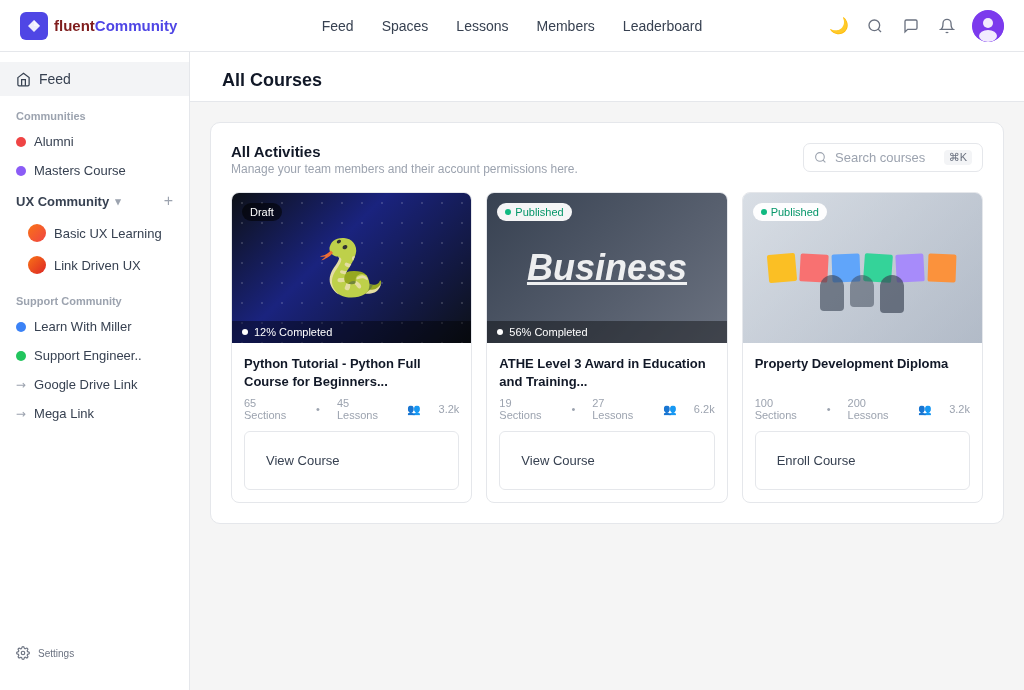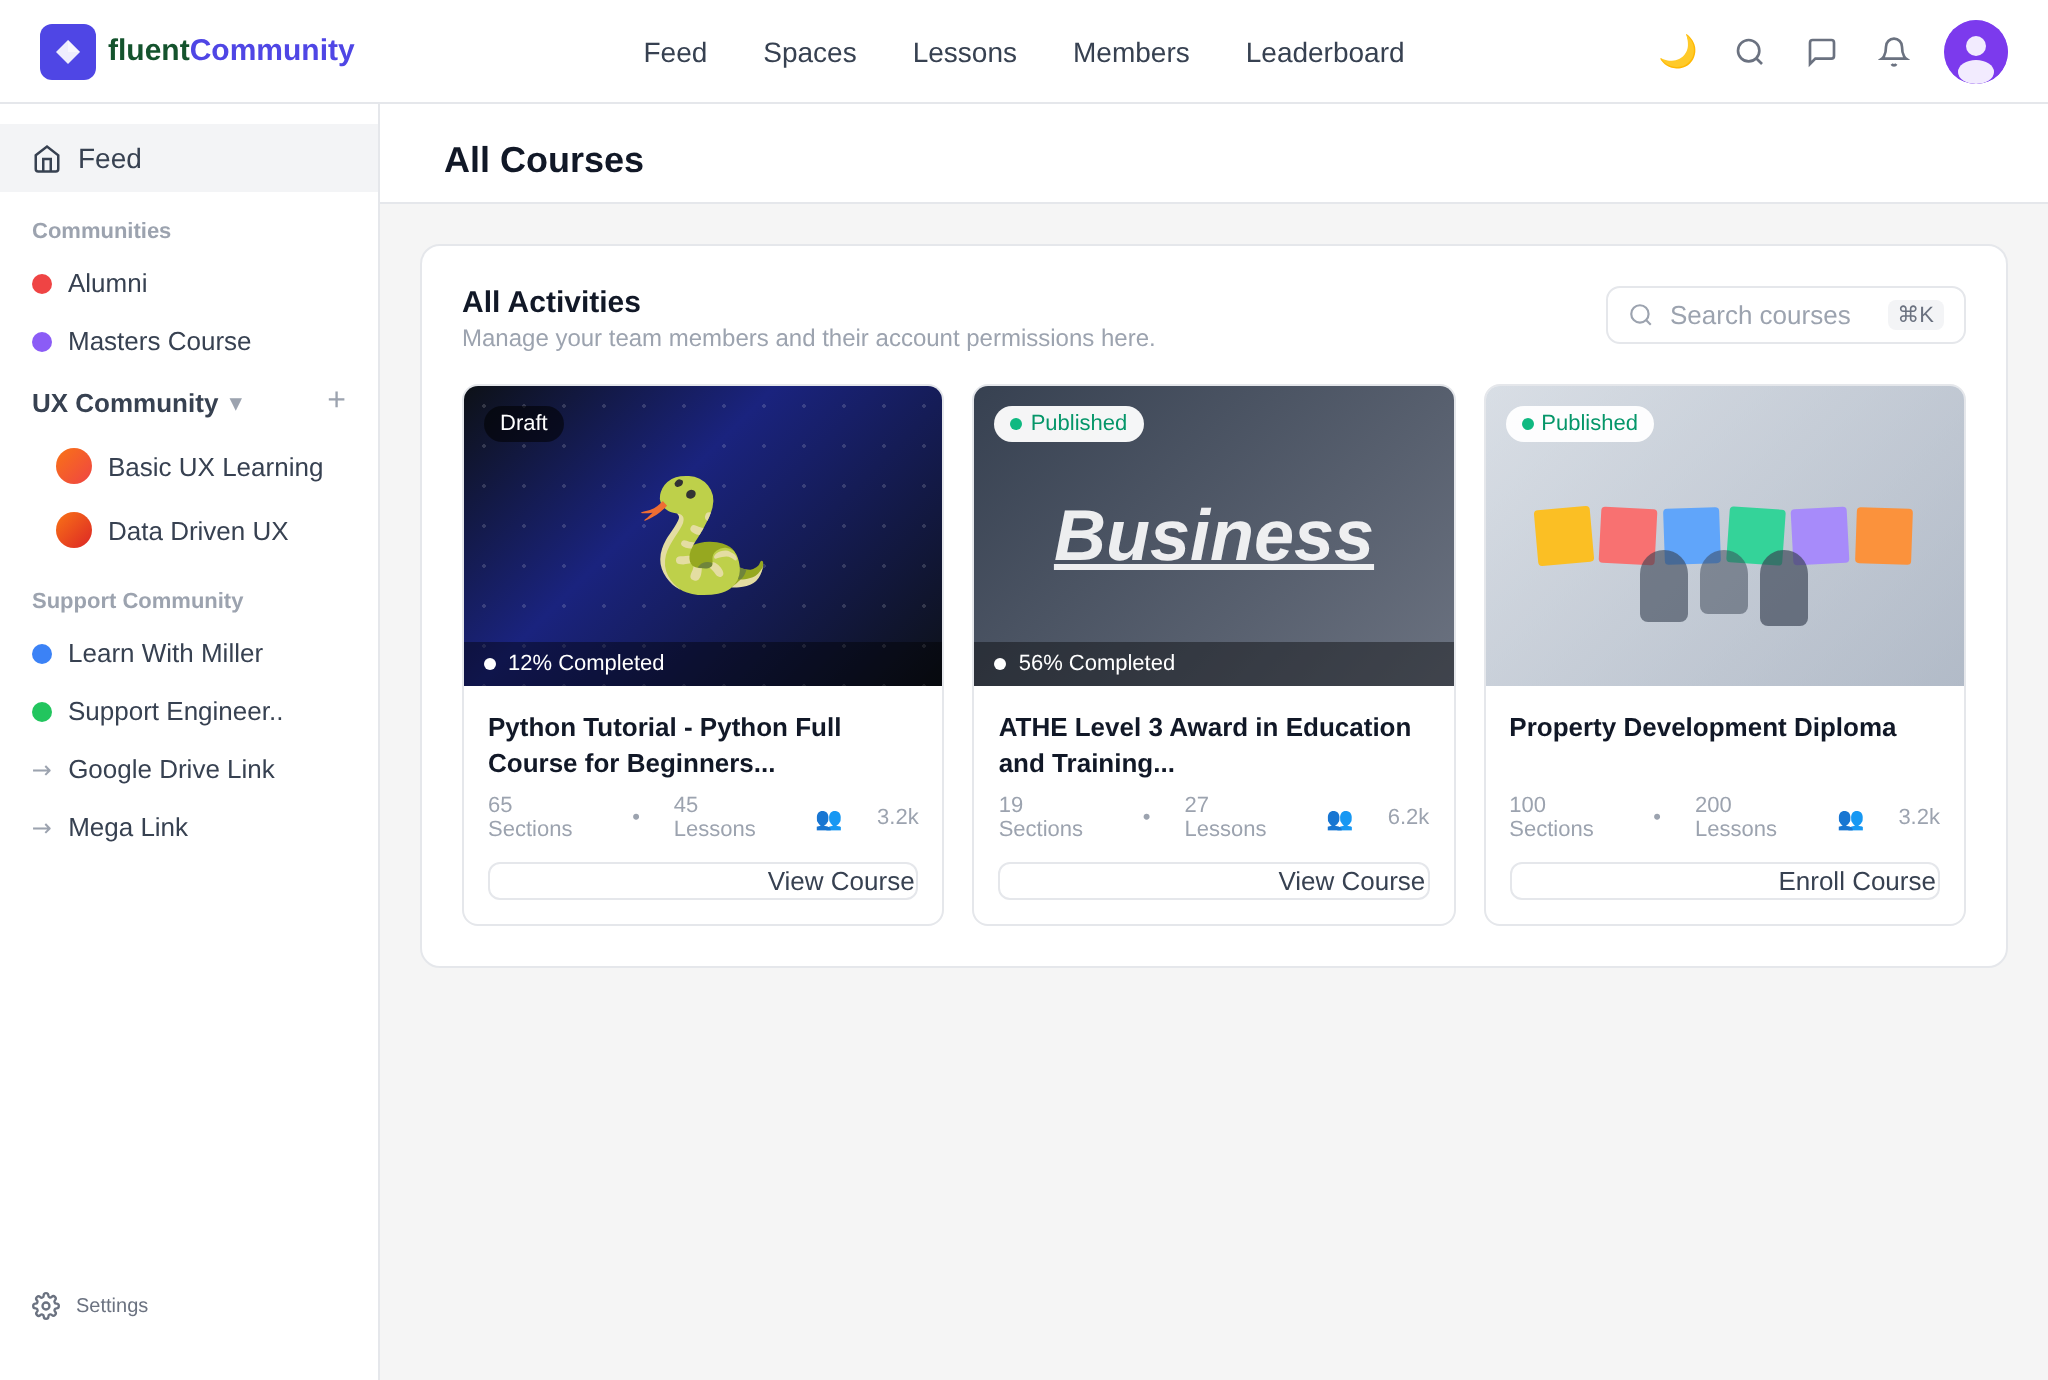--- a/index.html
+++ b/index.html
@@ -28,21 +28,21 @@
       width: 28px;
       height: 28px;
       background: #4f46e5;
       border-radius: 6px;
       display: flex;
       align-items: center;
       justify-content: center;
     }
     .logo-icon svg { width: 18px; height: 18px; }
     .logo-text { font-size: 15px; font-weight: 700; color: #111; }
-    .logo-text span { color: #14532d; }
+    .logo-text span { color: #7f1d1d; }
     .topnav-links {
       display: flex;
       gap: 28px;
       align-items: center;
       position: absolute;
       left: 50%;
       transform: translateX(-50%);
     }
     .topnav-link {
       font-size: 14px;
@@ -344,28 +344,28 @@
     .course-meta {
       font-size: 11px;
       color: #9ca3af;
       display: flex;
       align-items: center;
       gap: 17px;
       margin-bottom: 10px;
     }
     .course-btn {
       width: 100%;
-      padding: 1px;
+      padding: 21px;
       border: 1px solid #e5e7eb;
       border-radius: 6px;
       background: #fff;
       font-size: 13px;
       color: #374151;
       cursor: pointer;
-      text-align: right;
+      text-align: left;
     }
   </style>
 </head>
 <body>
 
 <nav class="topnav">
   <div class="topnav-logo">
     <div class="logo-icon">
       <svg viewBox="0 0 18 18" fill="none">
         <path d="M3 9L9 3L15 9L9 15L3 9Z" fill="white" opacity="0.9"></path>
@@ -442,21 +442,21 @@
         <span class="chevron-icon">▾</span>
       </div>
       <span class="plus-icon">+</span>
     </div>
     <div class="sidebar-item" style="padding-left:28px;">
       <div class="avatar-sm" style="background:linear-gradient(135deg,#f97316,#ef4444);"></div>
       <span>Basic UX Learning</span>
     </div>
     <div class="sidebar-item" style="padding-left:28px;">
       <div class="avatar-sm" style="background:linear-gradient(135deg,#f97316,#dc2626);"></div>
-      <span>Data Driven UX</span>
+      <span>Link Driven UX</span>
     </div>
 
     <div class="sidebar-section-label">Support Community</div>
     <div class="sidebar-item">
       <span class="dot" style="background:#3b82f6;"></span>
       <span>Learn With Miller</span>
     </div>
     <div class="sidebar-item">
       <span class="dot" style="background:#22c55e;"></span>
       <span>Support Engineer..</span>

